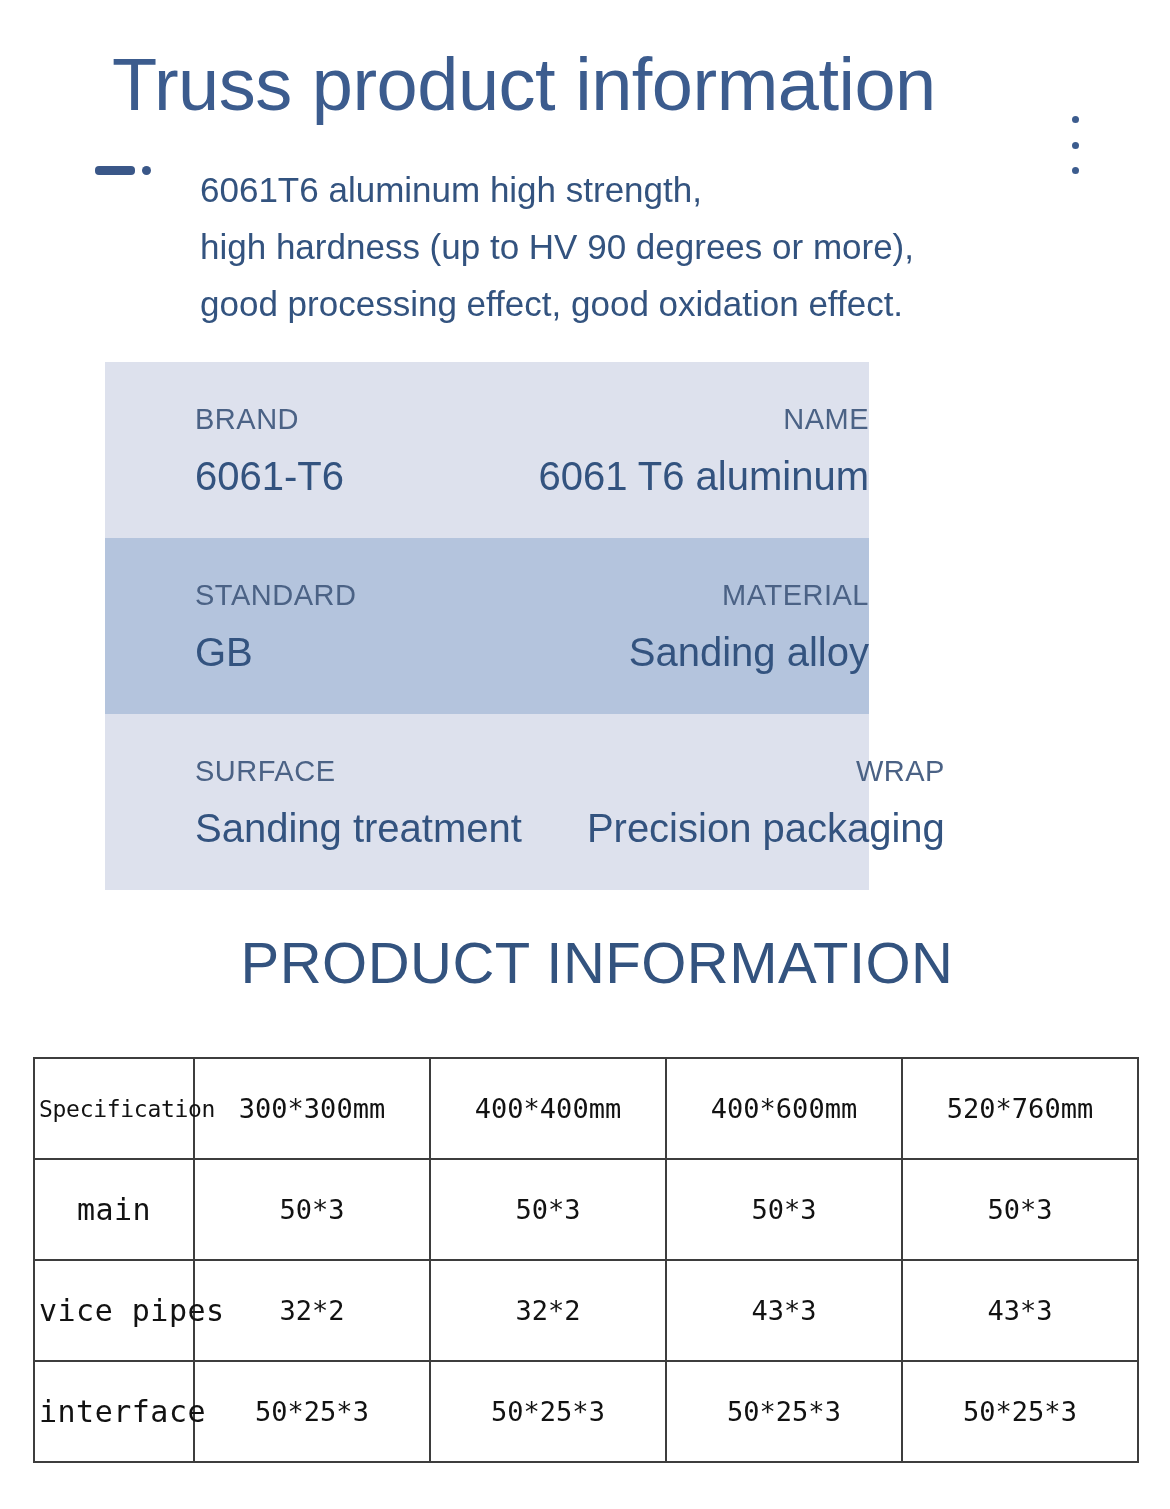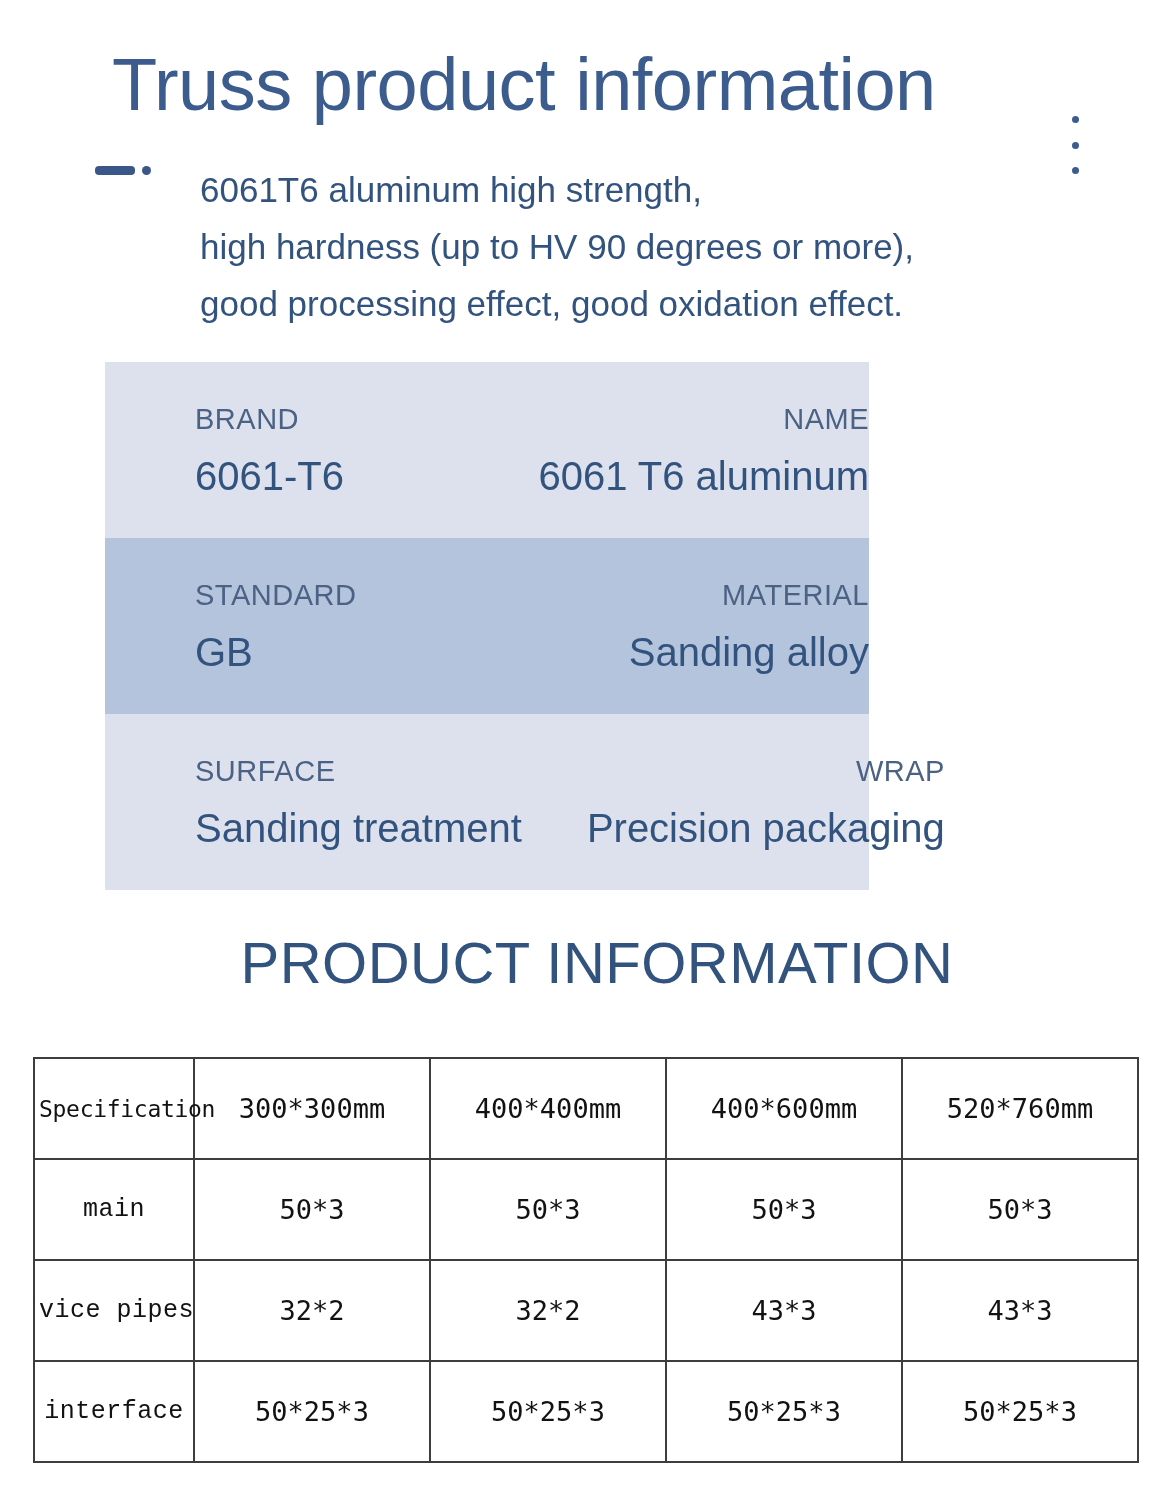--- a/index.html
+++ b/index.html
@@ -161,23 +161,22 @@
     height: 101px;
     text-align: center;
     vertical-align: middle;
     font-family: "DejaVu Sans Mono", monospace;
     font-size: 27px;
     color: #121212;
     padding: 8px 4px;
     white-space: nowrap;
   }
   table.data-table td.rowhead {
-    font-size: 25px;
+    font-size: 30px;
     letter-spacing: 0.5px;
-    font-family: Liberation Mono, monospace;
   }
   table.data-table td.spec-head {
     font-size: 23px;
     letter-spacing: -0.3px;
   }
   table.data-table col.c0 { width: 160px; }
   table.data-table col.cx { width: 236px; }
 </style>
 </head>
 <body>

